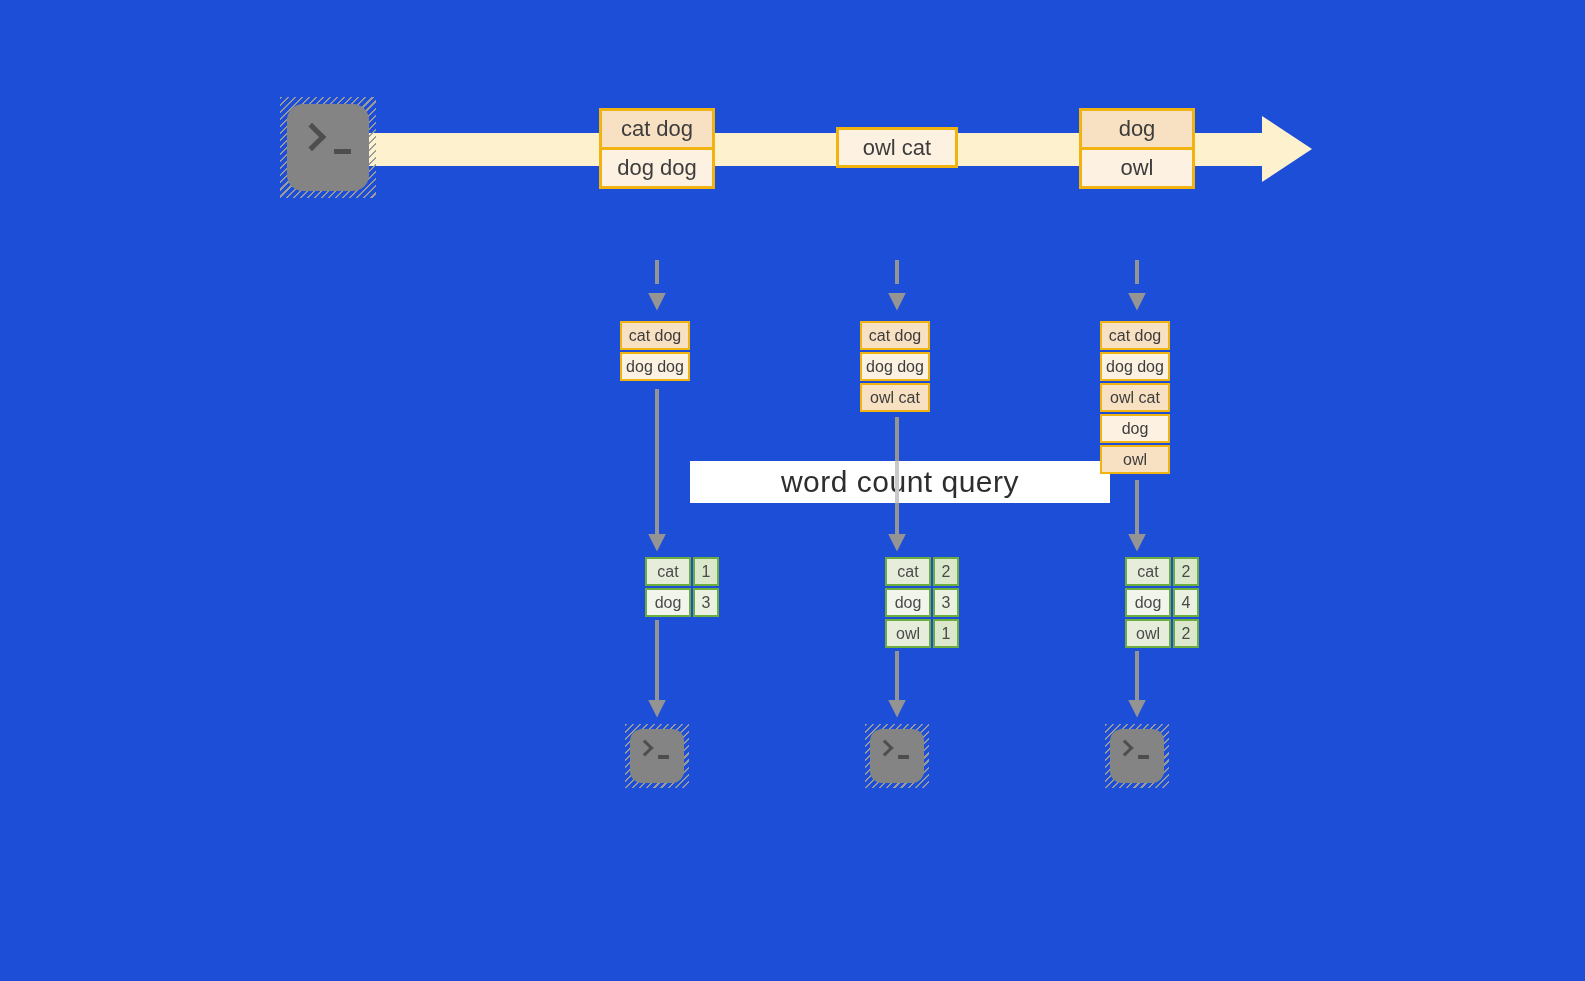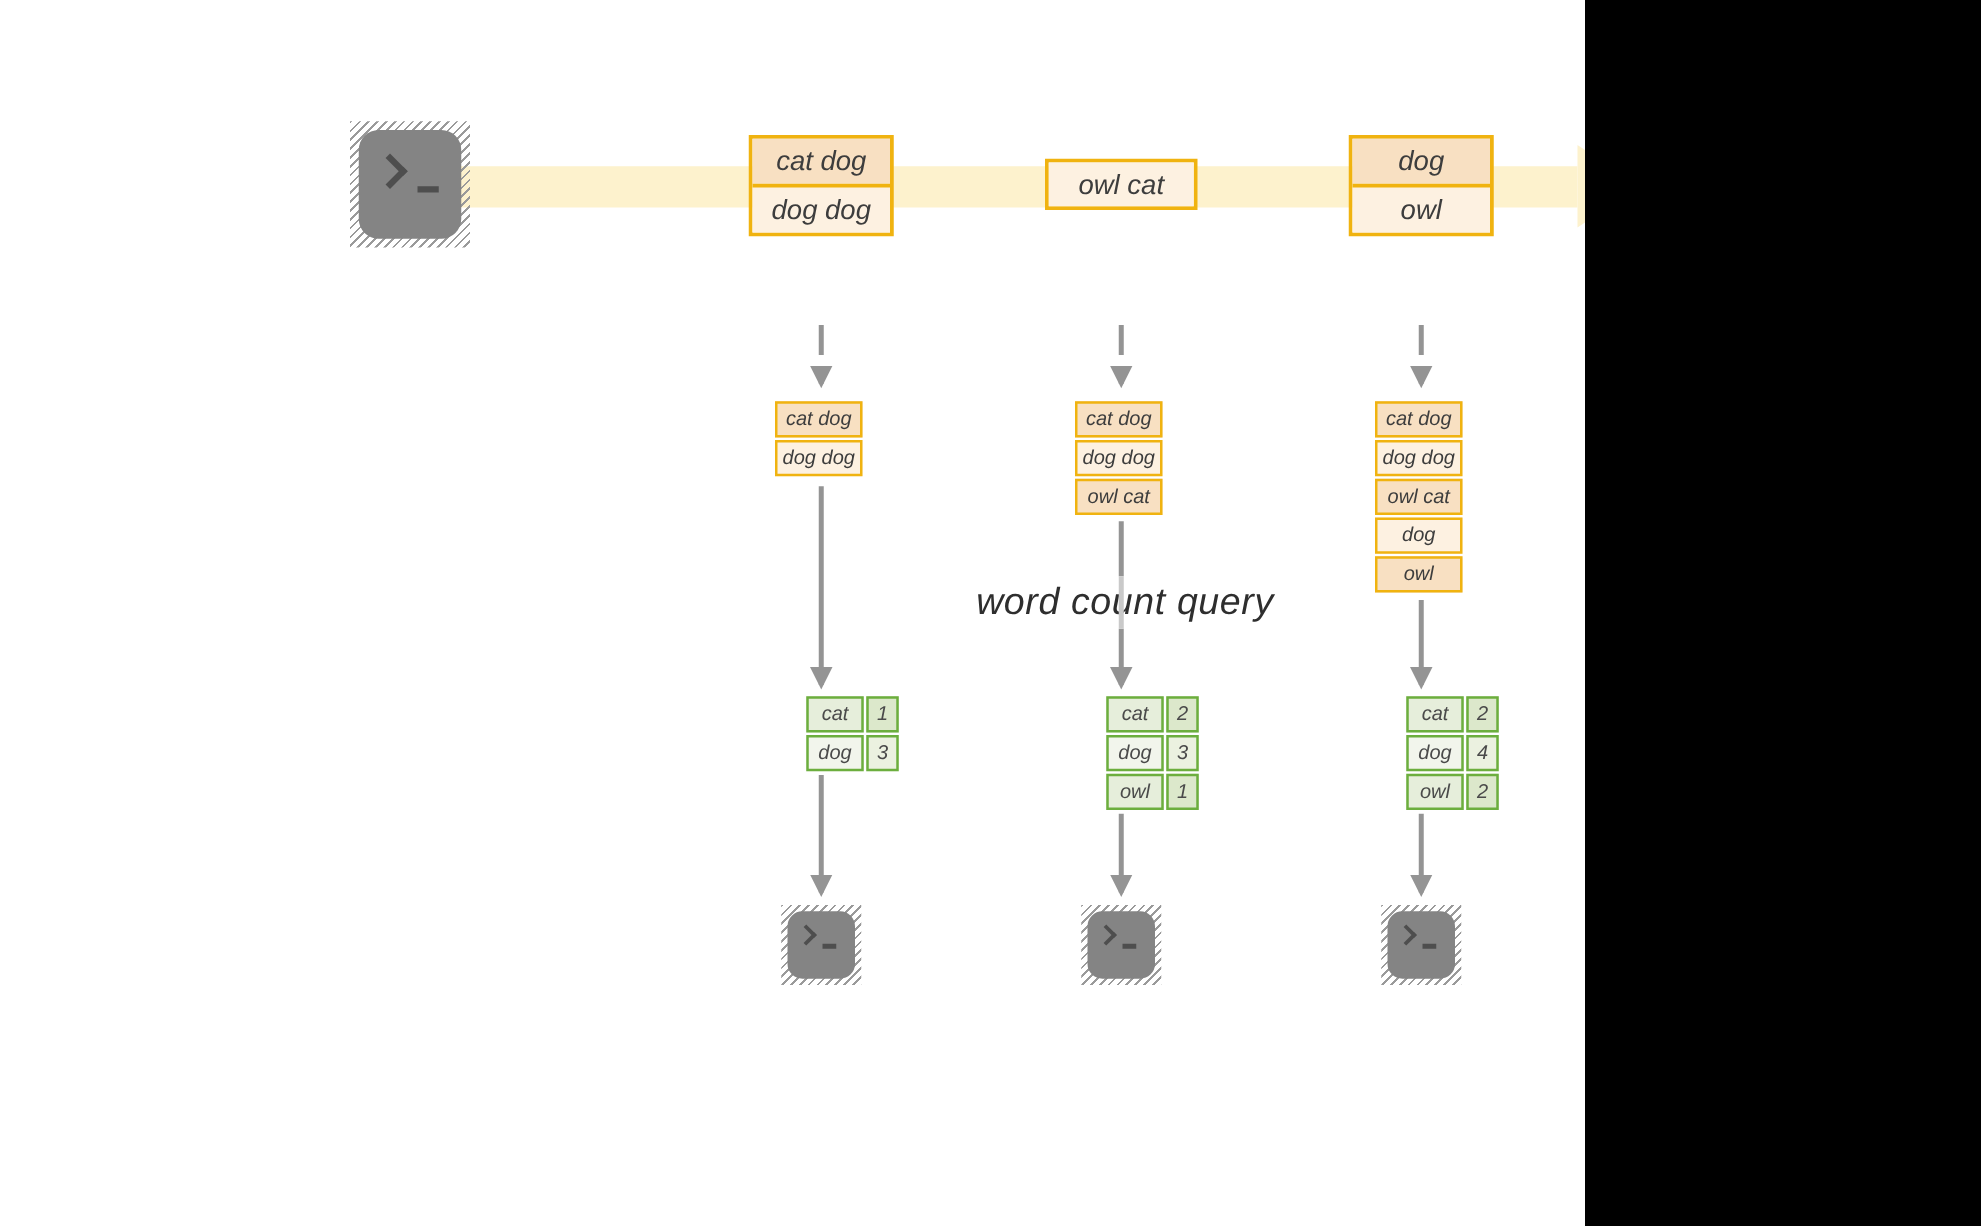--- a/index.html
+++ b/index.html
@@ -1,20 +1,19 @@
 <!DOCTYPE html>
 <html><head>
 <meta charset="utf-8">
 <style>
   html,body{margin:0;padding:0;background:#000;}
   #canvas{
-    position:relative;width:1268px;height:981px;background:#ffffff;
+    position:relative;width:1585px;height:981px;background:#1d4ed8;
     font-family:"Liberation Sans","DejaVu Sans",sans-serif;color:#3d3d3d;
     overflow:hidden;
-    font-style:italic;
   }
   
   .term{
     position:absolute;
     background:repeating-linear-gradient(135deg,#9a9a9a 0,#9a9a9a 1.5px,transparent 1.5px,transparent 5px);
   }
   .term .inner{
     position:absolute;inset:7px;background:#848484;border-radius:16px;
   }
   .term .chev{

